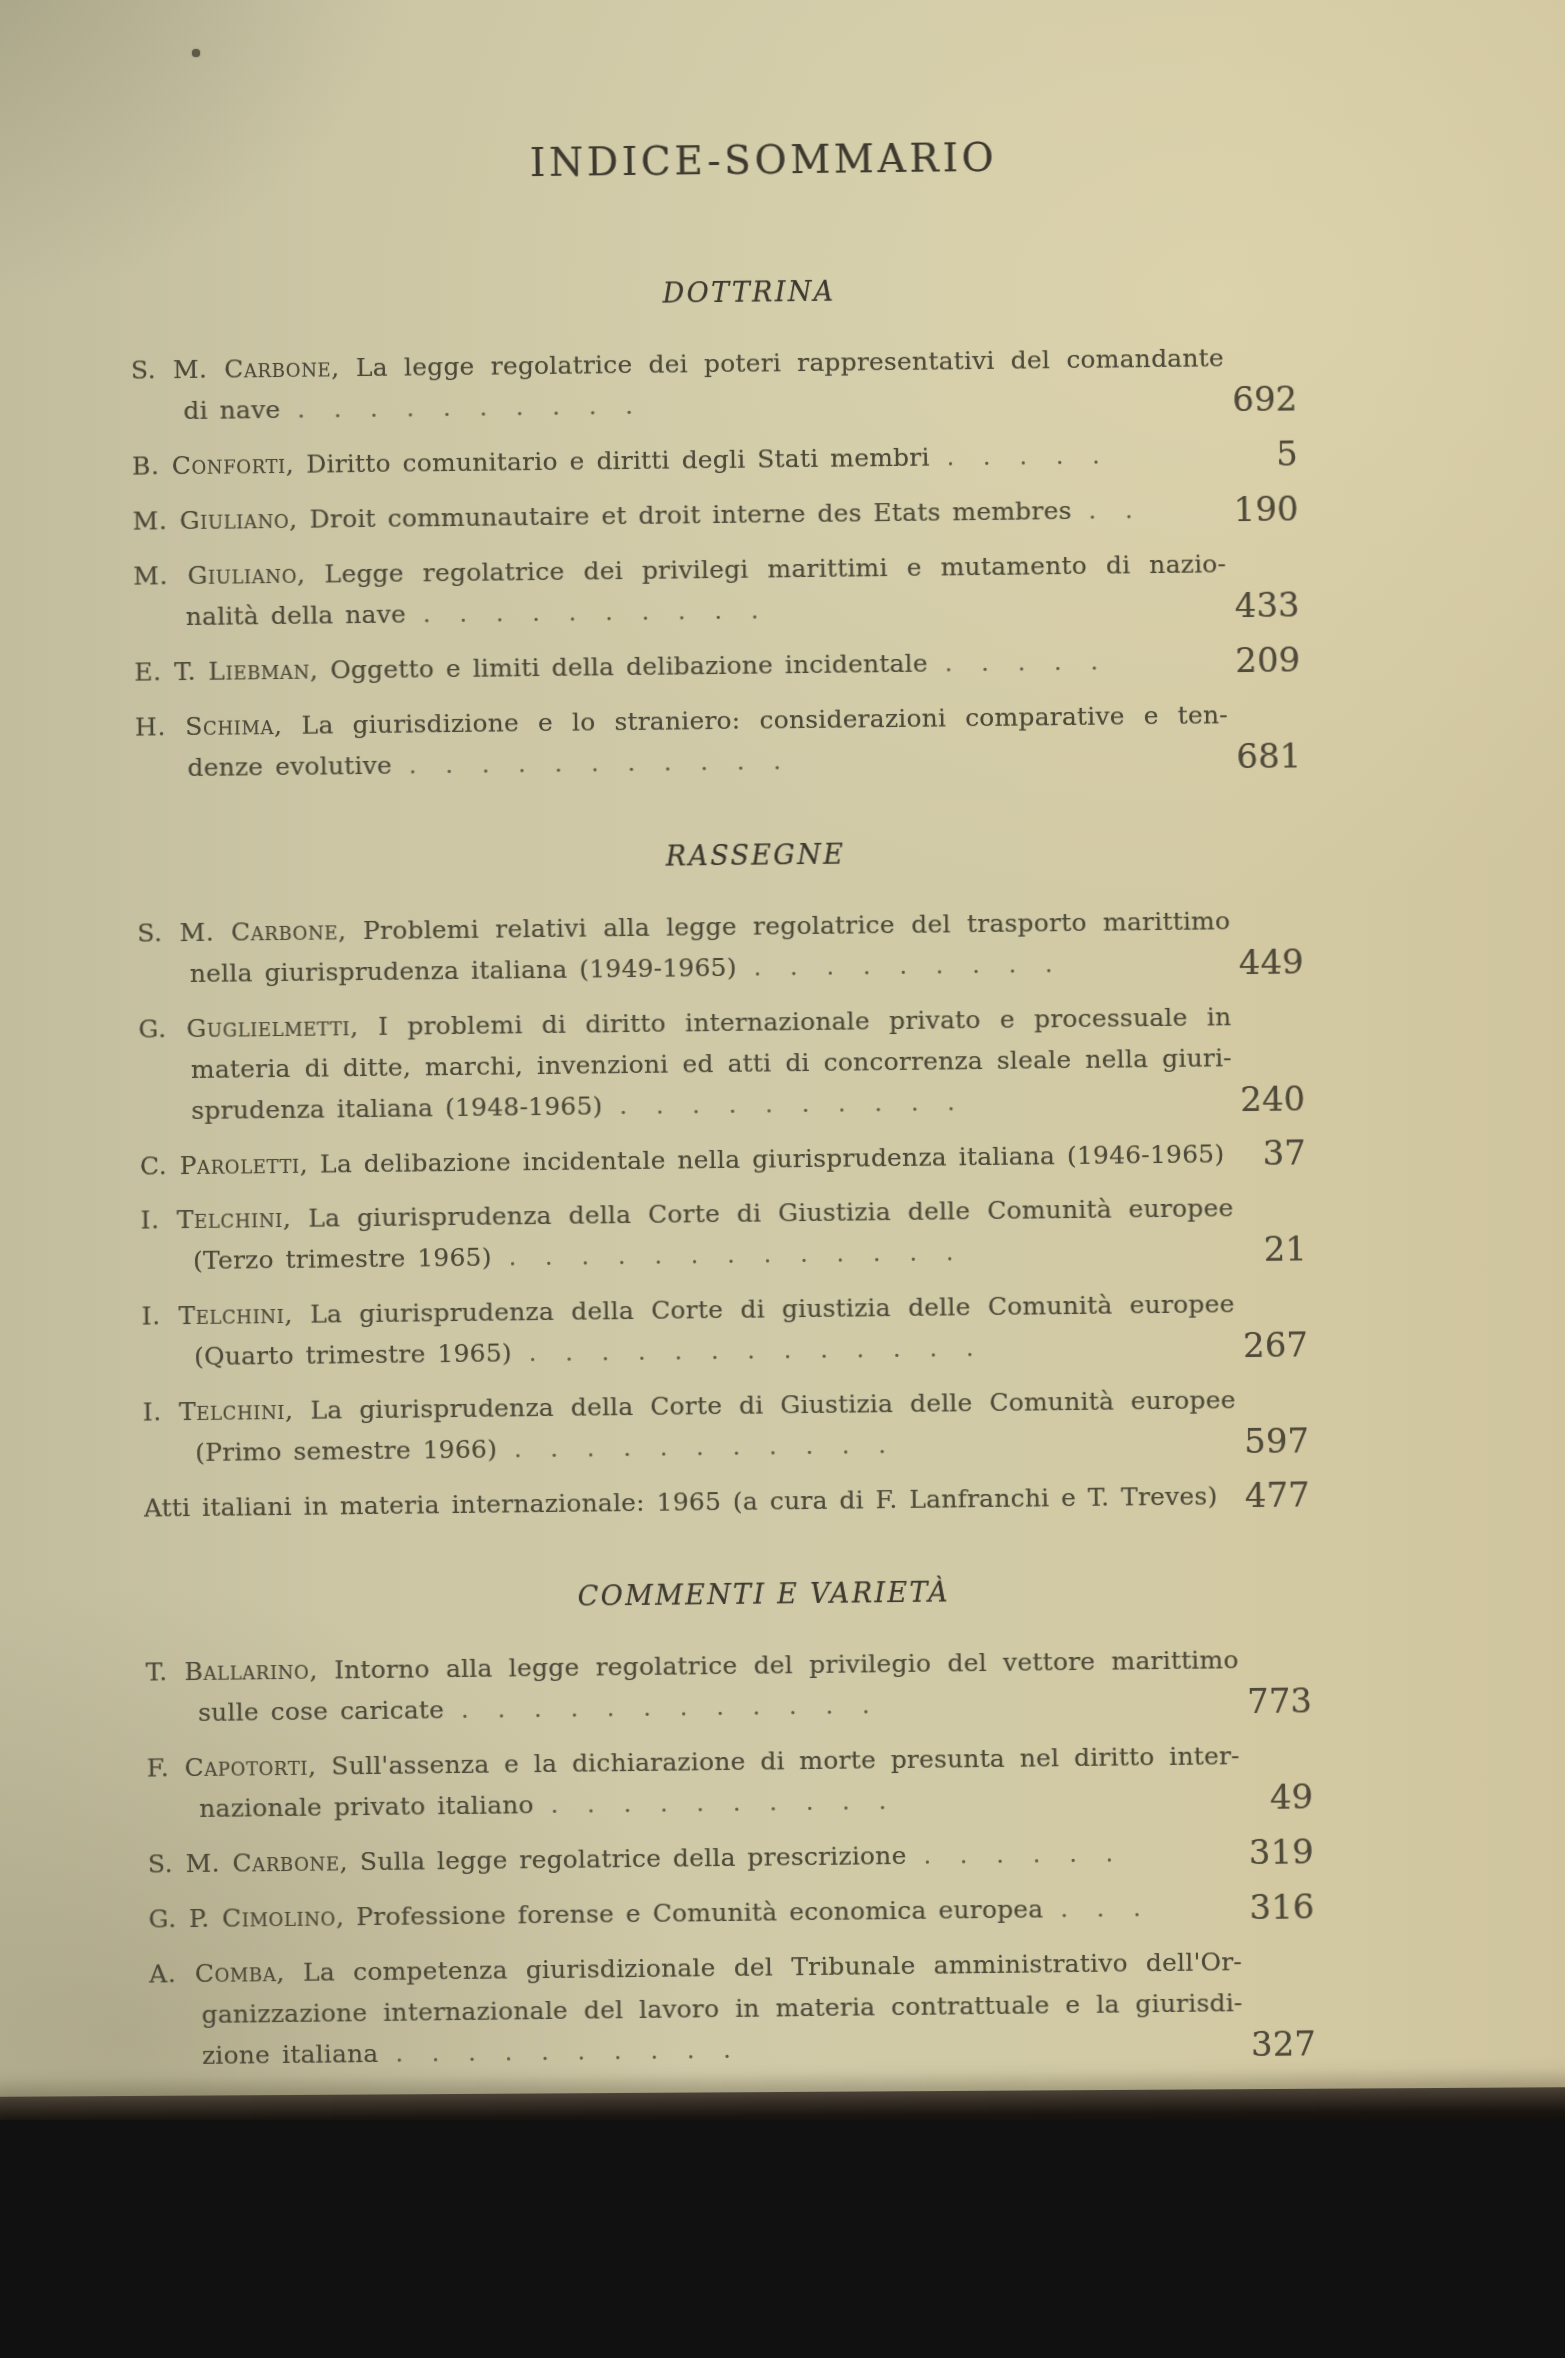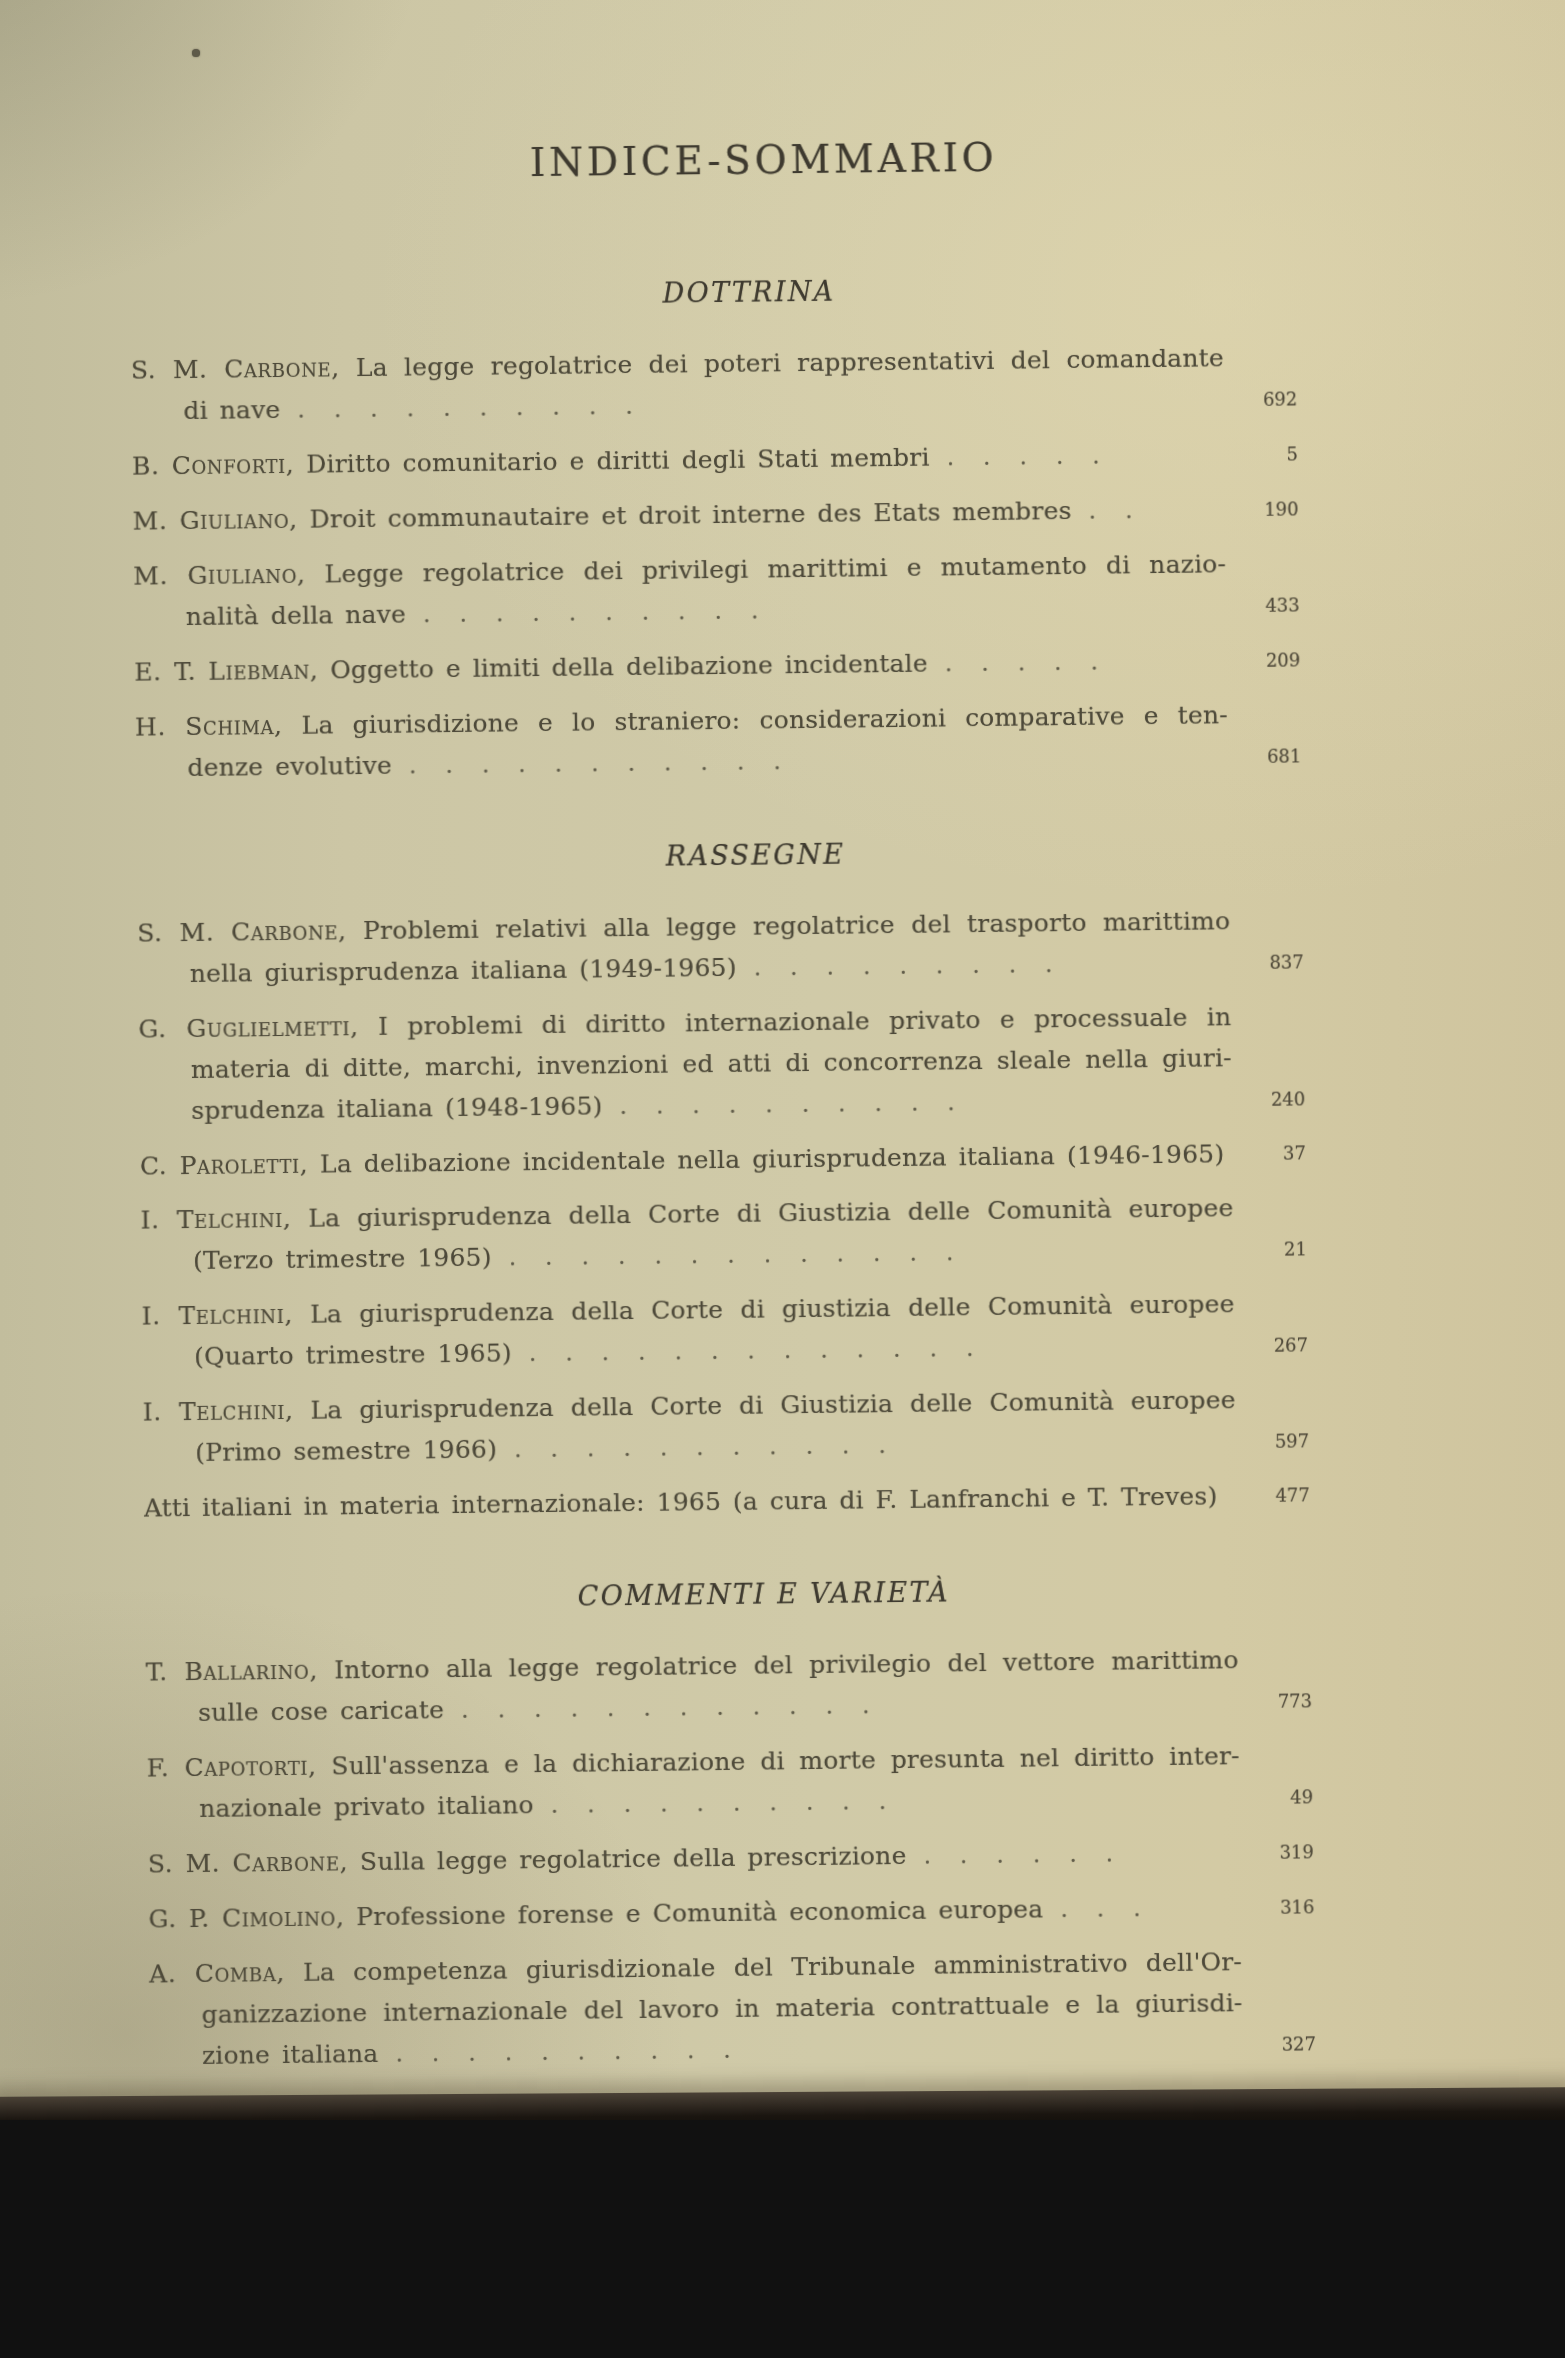--- a/index.html
+++ b/index.html
@@ -54,21 +54,21 @@
   }
   .jline{display:block;text-align:justify;text-align-last:justify;}
   .lline{display:block;text-align:left;white-space:nowrap;overflow:hidden;}
   .first{margin-left:-52px;}
   .author{font-variant:small-caps;letter-spacing:0.6px;}
   .dots{
     letter-spacing:29px;margin-left:17px;font-size:23.4px;
     color:var(--ink,#4d4939);opacity:.85;
   }
   .page{
-    width:73px;text-align:right;font-size:18px;line-height:41px;
+    width:73px;text-align:right;font-size:34px;line-height:41px;
     color:#504a3a;text-shadow:0 0 0.9px rgba(80,74,58,.45);
   }
   .table-edge{
     position:absolute;left:-11.2px;right:-11.2px;bottom:-15px;height:43px;
     background:linear-gradient(to bottom,#4a4136 0%, #1a1510 55%, #0d0a07 100%);
     transform:rotate(-0.35deg);
     box-shadow:0 -9.4px 17px rgba(70,60,40,.35);
   }
 </style>
 </head>
@@ -121,21 +121,21 @@
             <div class="page">681</div>
           </div>
         </div>
         <div class="section">
           <h2 class="section-heading">RASSEGNE</h2>
           <div class="entry">
             <p class="entry-text">
               <span class="jline first"><span class="author">S. M. Carbone,</span> Problemi relativi alla legge regolatrice del trasporto marittimo</span>
               <span class="lline">nella giurisprudenza italiana (1949-1965)<span class="dots">.........</span></span>
             </p>
-            <div class="page">837</div>
+            <div class="page">449</div>
           </div>
           <div class="entry">
             <p class="entry-text">
               <span class="jline first"><span class="author">G. Guglielmetti,</span> I problemi di diritto internazionale privato e processuale in</span>
               <span class="jline">materia di ditte, marchi, invenzioni ed atti di concorrenza sleale nella giuri-</span>
               <span class="lline">sprudenza italiana (1948-1965)<span class="dots">..........</span></span>
             </p>
             <div class="page">240</div>
           </div>
           <div class="entry">

